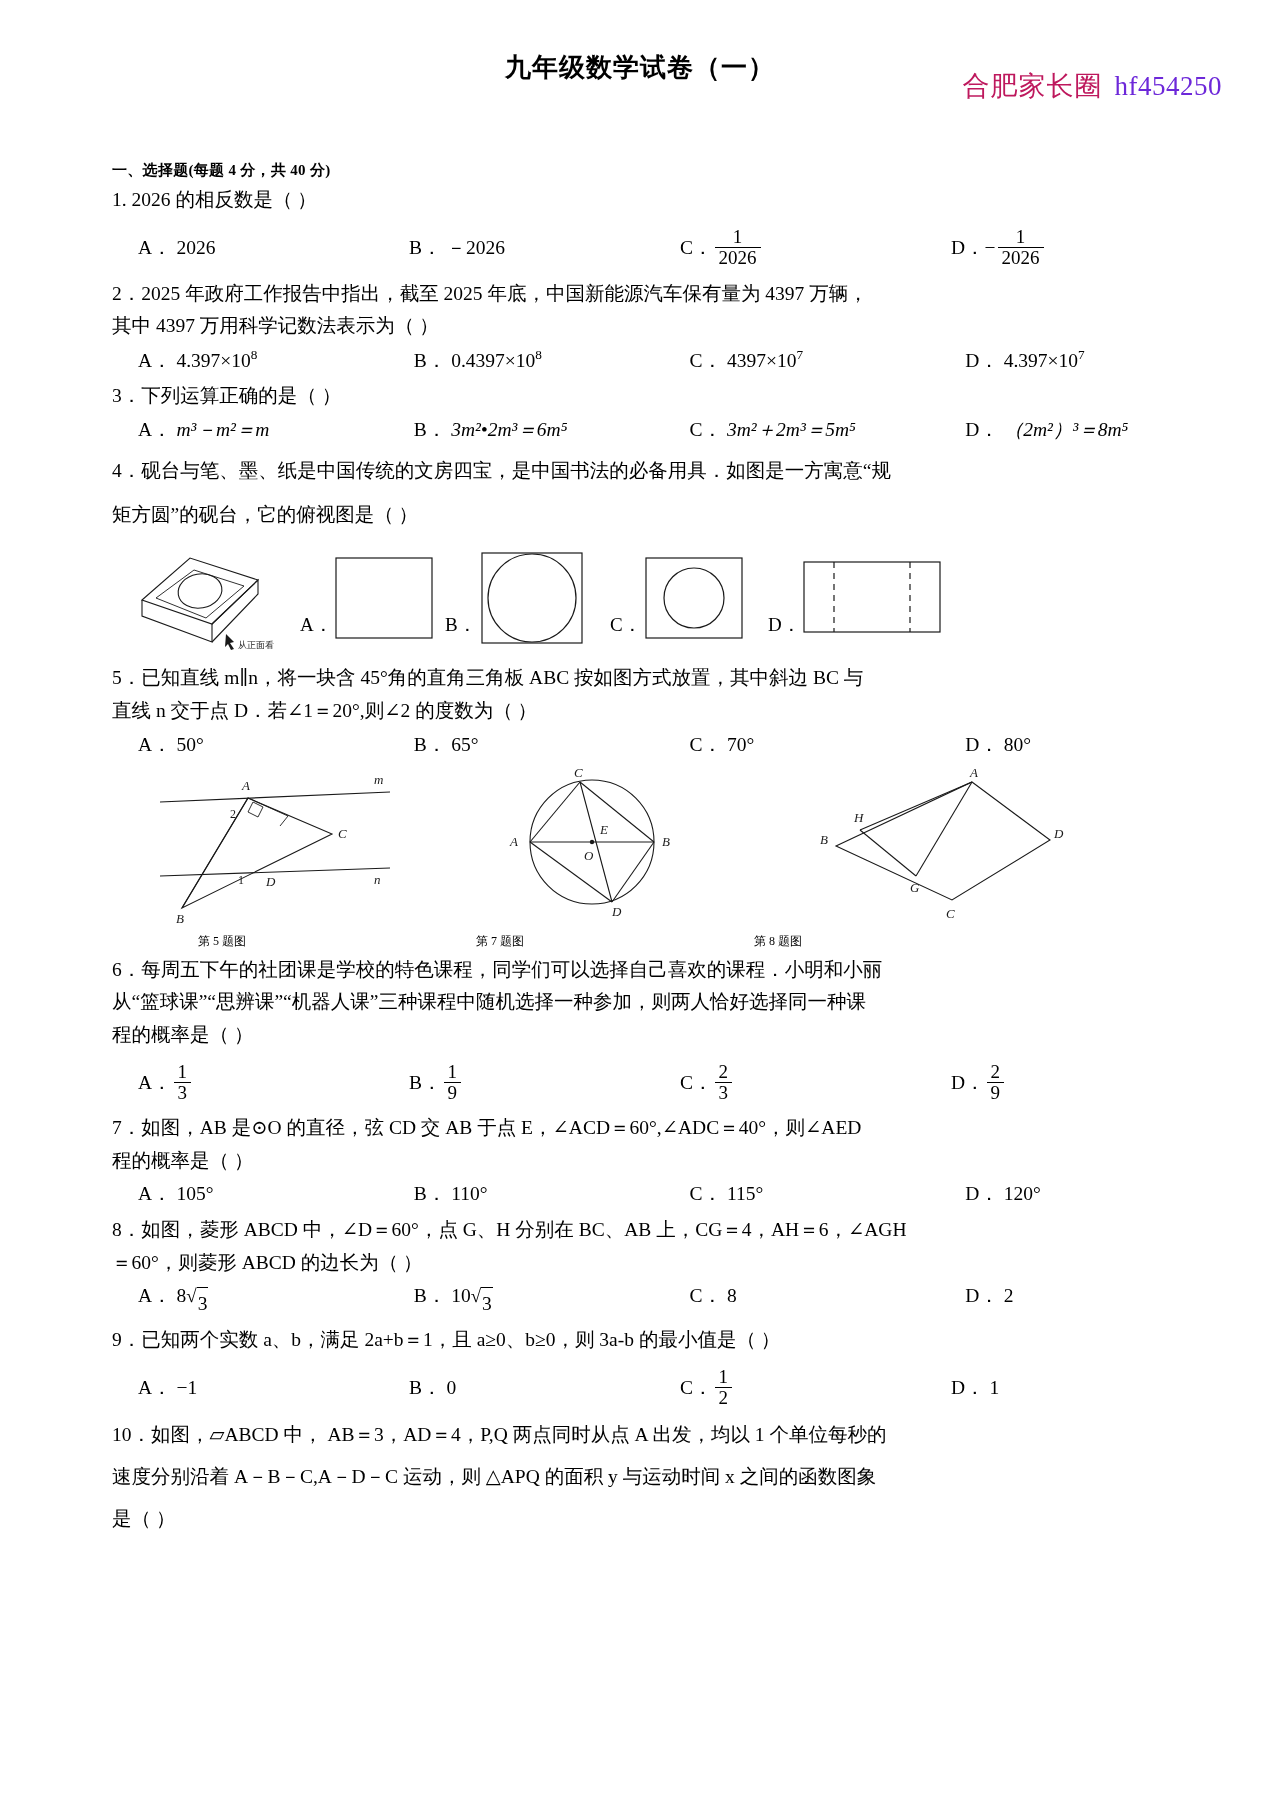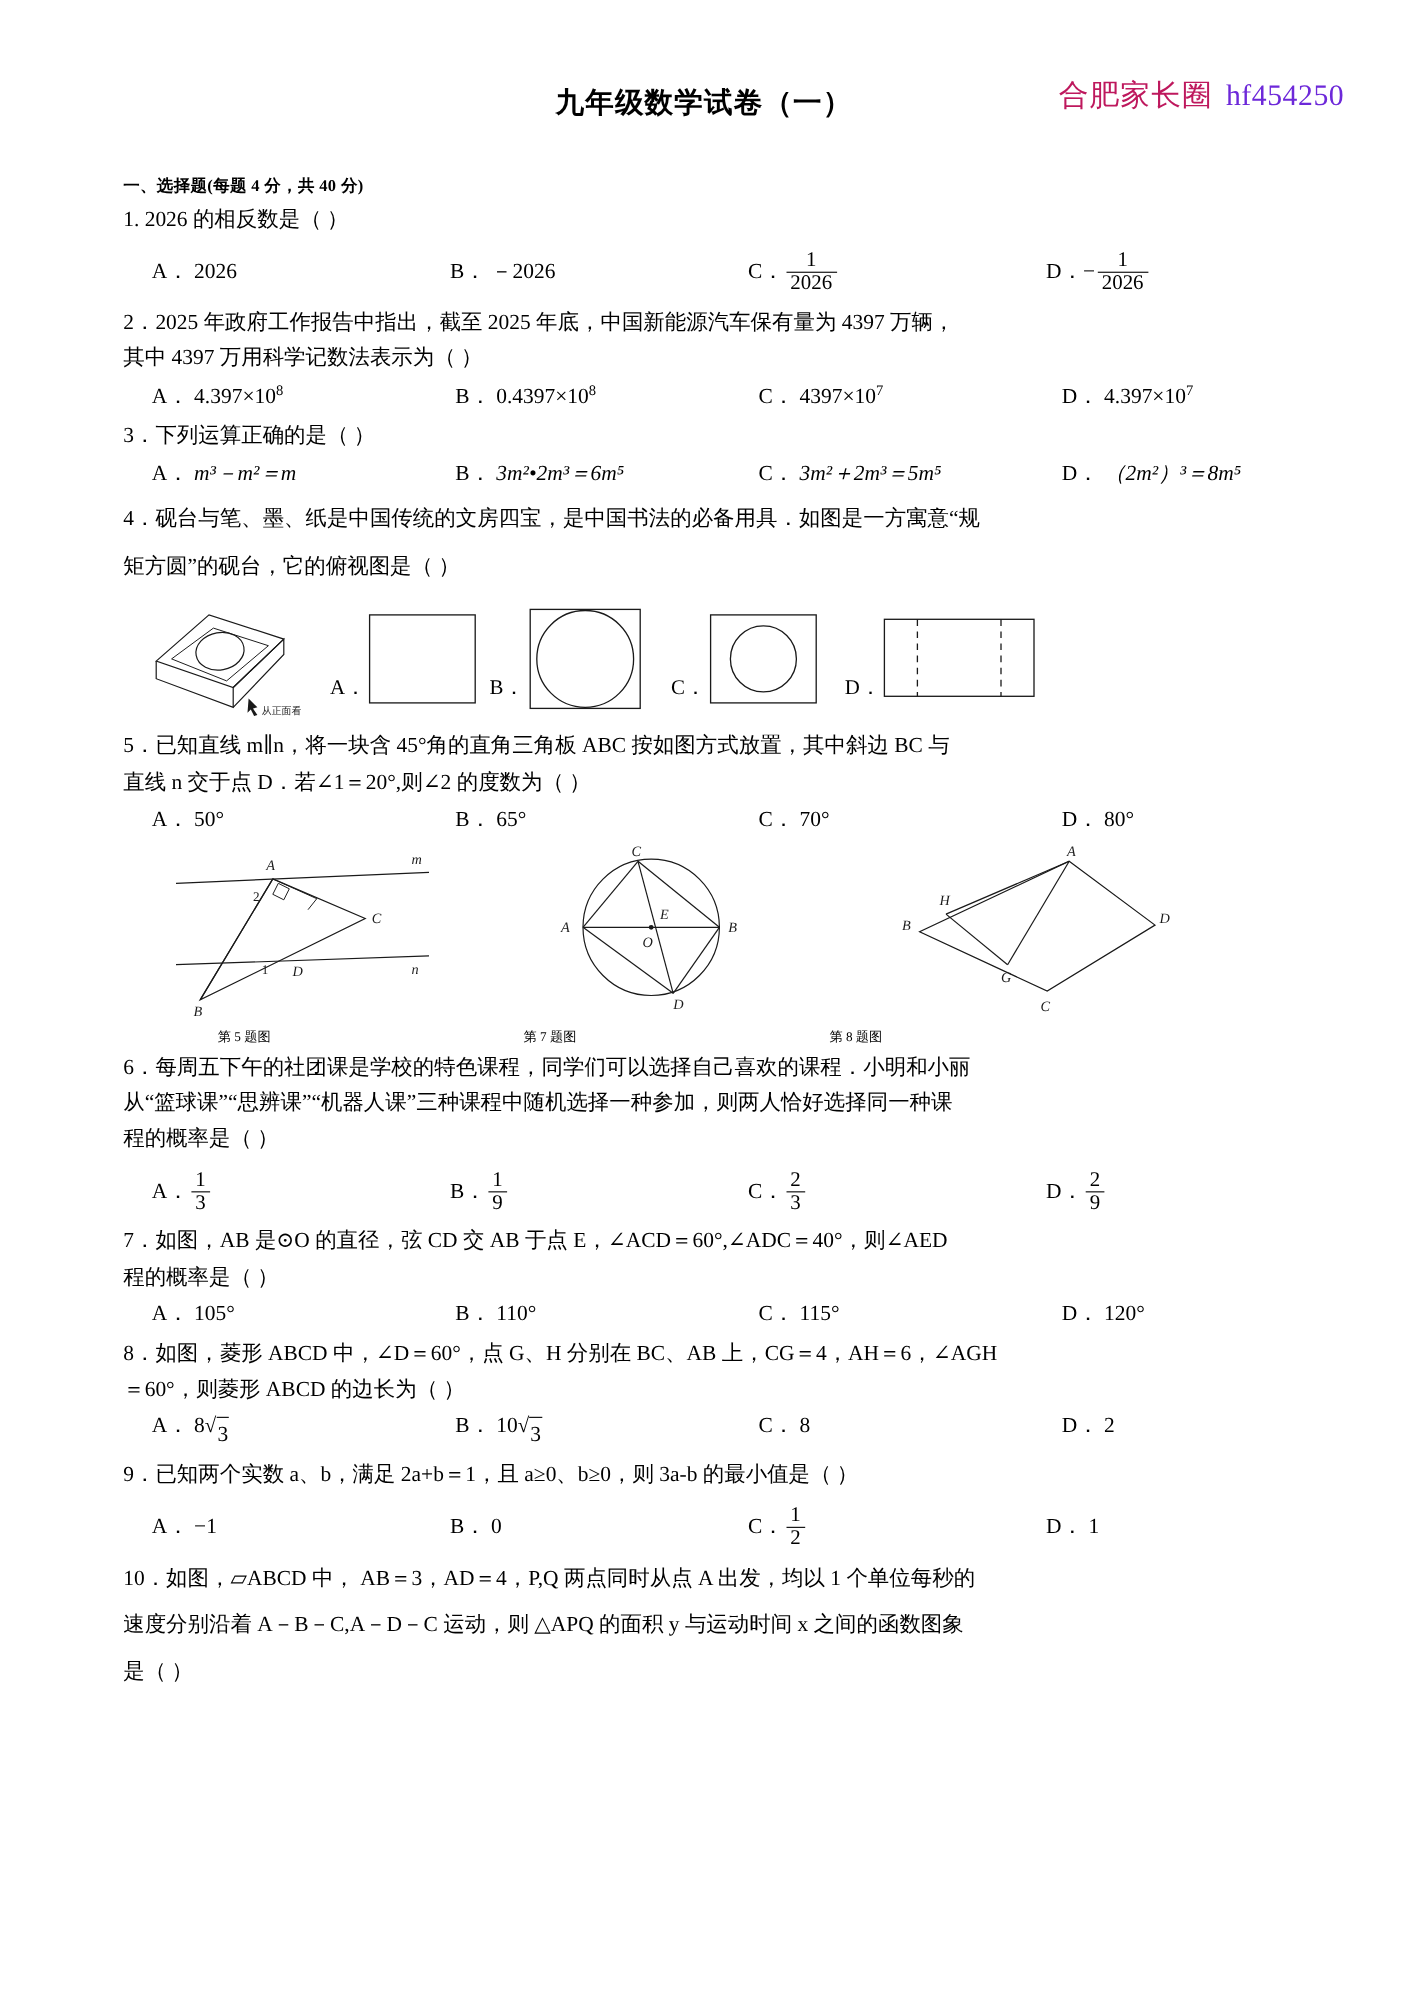--- a/index.html
+++ b/index.html
@@ -39,21 +39,21 @@
     margin-left: 12px;
     letter-spacing: 0.5px;
   }
 
   
   .doc-title {
     text-align: center;
     font-size: 26px;
     font-weight: bold;
     margin: 0;
-    padding-top: 76px;
+    padding-top: 50px;
     letter-spacing: 1px;
   }
 
   
   .content {
     position: absolute;
     left: 112px;
     right: 58px;
     top: 158px;
     font-size: 19.5px;

